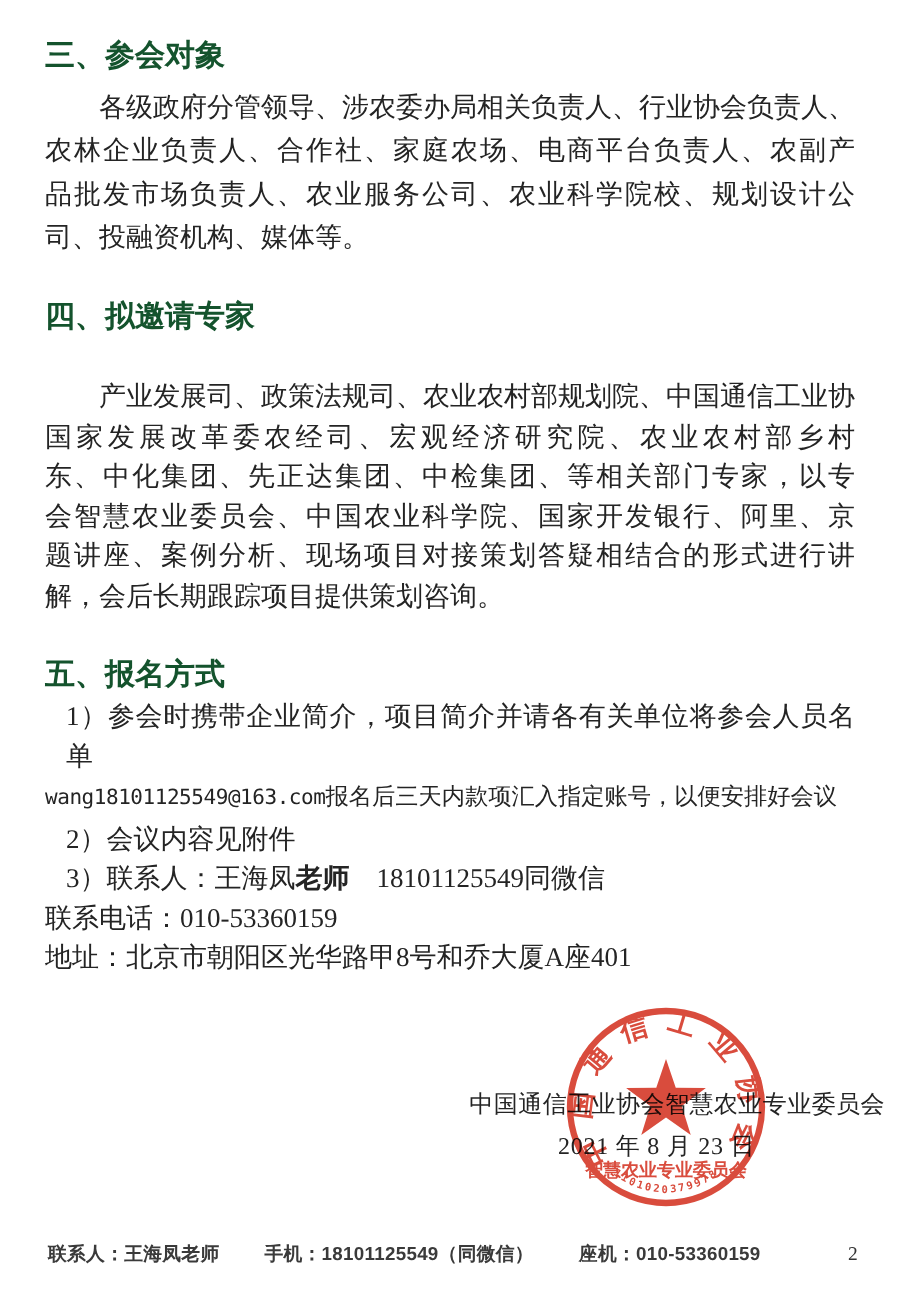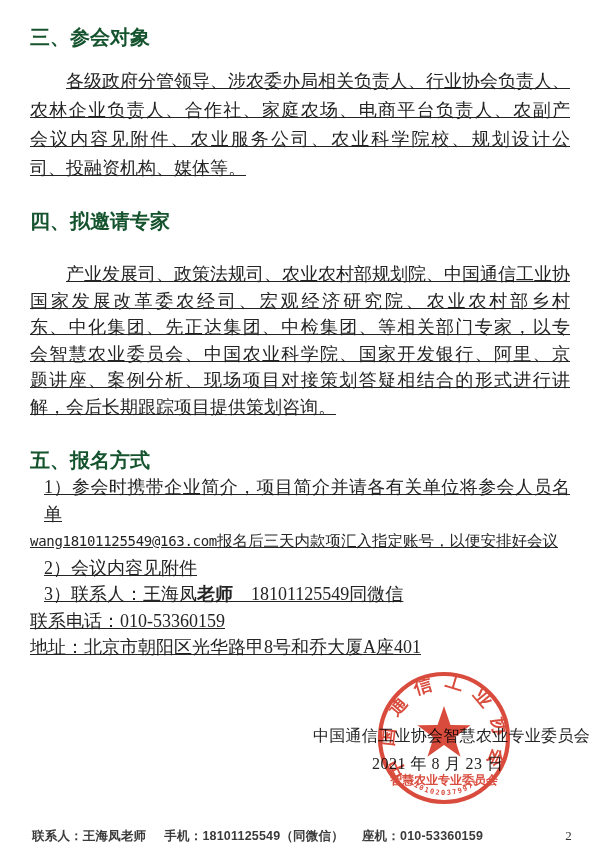--- a/index.html
+++ b/index.html
@@ -11,21 +11,21 @@
   .content { padding:25px 30px 0 30px; }
 
   .sec-heading {
     font-family:"Liberation Sans","DejaVu Sans",sans-serif;
     font-weight:700; font-size:20px; line-height:24px;
     color:#14532d; margin:0;
   }
   #sec-experts .sec-heading { margin-top:26px; }
   #sec-registration .sec-heading { margin-top:28px; }
 
-  .para { font-size:18px; margin:18px 0 0 0;text-decoration:underline; }
+  .para { font-size:18px; margin:8px 0 0 0; }
   #sec-participants .para { line-height:29px; }
   #sec-experts .para { line-height:26.5px; margin-top:28px; }
   #sec-registration .para { line-height:26.5px; margin-top:2px; }
 
   .line { text-align:justify; text-align-last:justify; }
   .line.last, .line.nj { text-align:left; text-align-last:left; }
   .para .line:first-child { text-indent:2em; }
   #sec-registration .para .line:first-child { text-indent:0; }
   .line.ind { padding-left:14px; }
 
@@ -49,37 +49,37 @@
     position:absolute; left:376px; top:670px; width:136px; height:136px;
     mix-blend-mode:multiply; opacity:0.92;
   }
 
   .footer {
     position:absolute; left:32px; right:28px; top:828px;
     display:flex; align-items:baseline;
     font-family:"Liberation Sans","DejaVu Sans",sans-serif;
     font-size:12.5px; font-weight:600; color:#3a3a3a; letter-spacing:0.2px;
   }
-  .footer .cell + .cell { margin-left:18px; }
+  .footer .cell + .cell { margin-left:30px; }
   .footer .pgnum {
     margin-left:auto; font-family:"Liberation Serif","DejaVu Serif",serif;
     font-weight:400; font-size:13px; color:#333;
   }
 </style>
 </head>
 <body>
 
 <div class="content">
 
   <section id="sec-participants">
     <h2 class="sec-heading">三、参会对象</h2>
     <div class="para">
         <div class="line">各级政府分管领导、涉农委办局相关负责人、行业协会负责人、</div>
         <div class="line">农林企业负责人、合作社、家庭农场、电商平台负责人、农副产</div>
-        <div class="line">会议内容见附件、农业服务公司、农业科学院校、规划设计公</div>
+        <div class="line">品批发市场负责人、农业服务公司、农业科学院校、规划设计公</div>
         <div class="line last">司、投融资机构、媒体等。</div>
       </div>
   </section>
 
   <section id="sec-experts">
     <h2 class="sec-heading">四、拟邀请专家</h2>
     <div class="para">
         <div class="line">产业发展司、政策法规司、农业农村部规划院、中国通信工业协</div>
         <div class="line">国家发展改革委农经司、宏观经济研究院、农业农村部乡村</div>
         <div class="line">东、中化集团、先正达集团、中检集团、等相关部门专家，以专</div>

